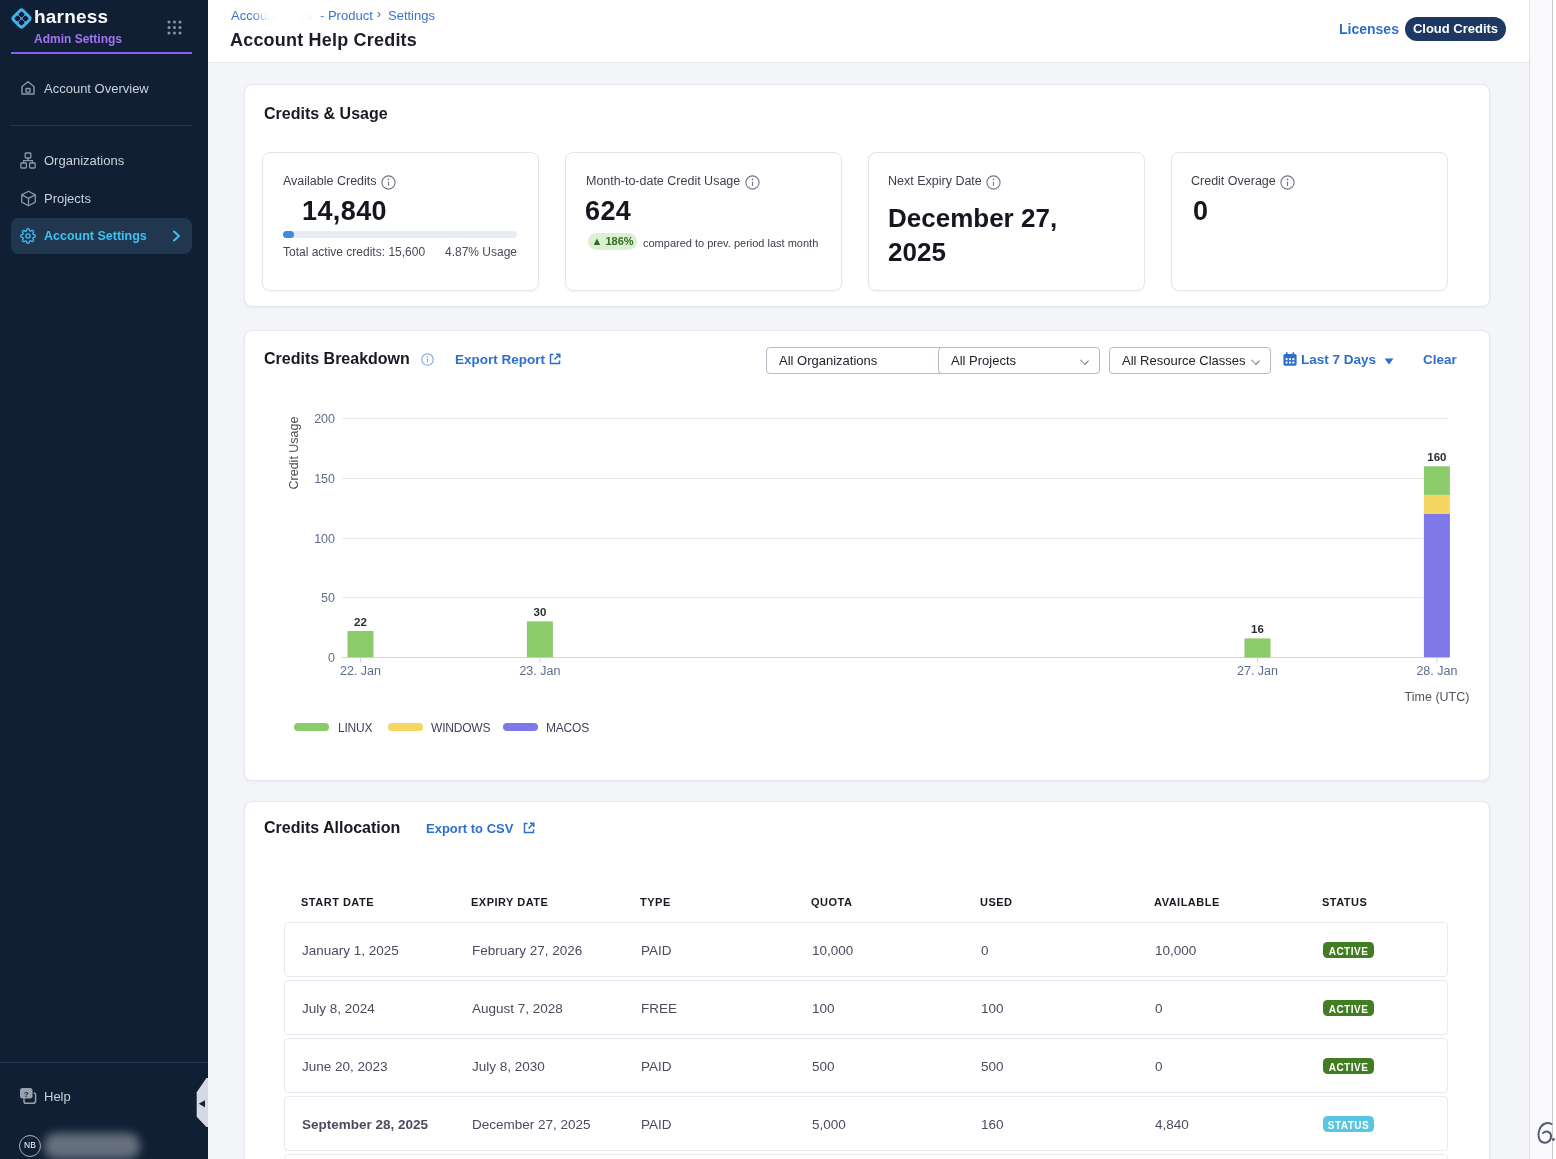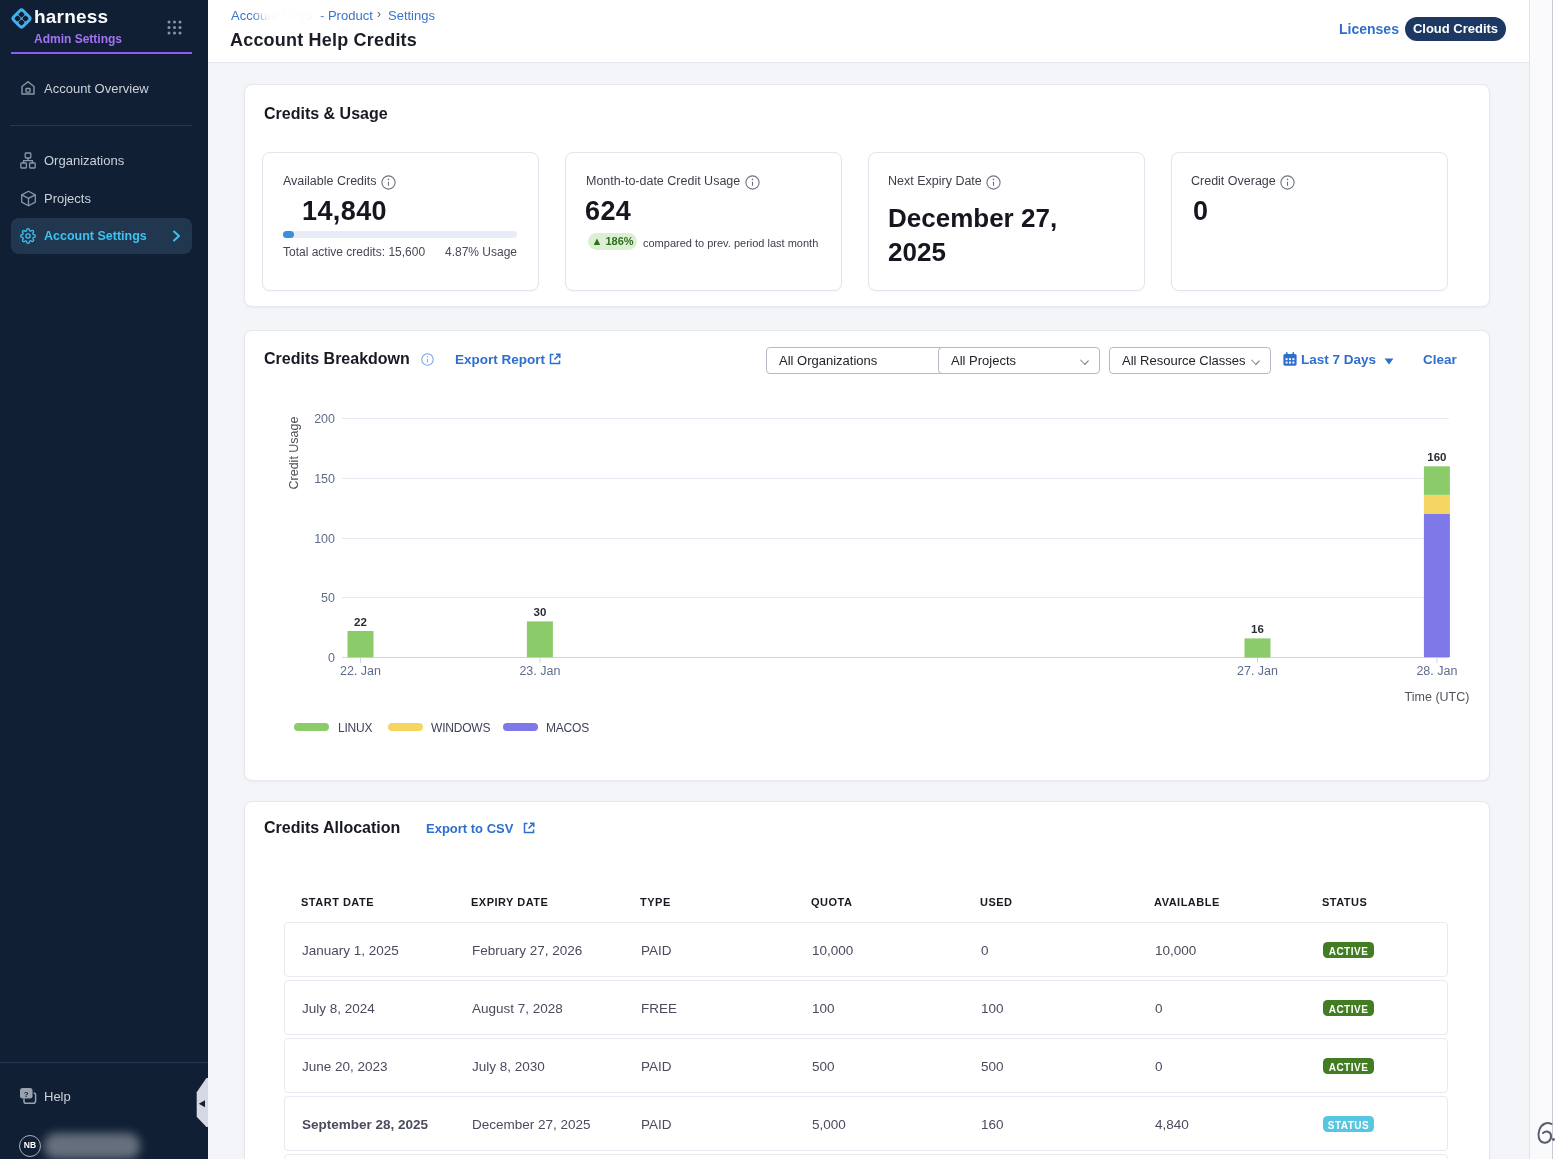--- a/index.html
+++ b/index.html
@@ -309,20 +309,20 @@
   </svg>
 
   <div class="abs" style="left:0; top:1062px; width:208px; height:1px; background:#27374f;"></div>
   <svg class="abs" style="left:19px; top:1087px;" width="19" height="18" viewBox="0 0 19 18">
     <rect x="1" y="1" width="12.5" height="10.5" rx="2.5" fill="#9aa2b0"></rect>
     <path d="M5 11.5 L5 14.5 Q5 16.3 7 16.3 L14 16.3 Q16.6 16.3 16.6 13.7 L16.6 8 Q16.6 6 14.6 6" fill="none" stroke="#9aa2b0" stroke-width="1.5" stroke-linejoin="round"></path>
     <text x="7.3" y="9.6" font-size="8" fill="#101f33" text-anchor="middle" font-weight="bold" font-family="Liberation Sans">?</text>
   </svg>
   <div class="nav-item" style="top:1089px;">Help</div>
 
-  <div class="abs" style="left:19px; top:1135px; width:22px; height:22px; border-radius:50%; border:1.5px solid #aab1bd; color:#fff; font-size:8.5px; font-weight:700; text-align:center; line-height:19px;">NB</div>
+  <div class="abs" style="left:19px; top:1135px; width:22px; height:22px; border-radius:50%; border:1.5px solid #aab1bd; color:#fff; font-size:8.5px; font-weight:400; text-align:center; line-height:19px;">NB</div>
   <div class="abs" style="left:44px; top:1133px; width:96px; height:26px; background:#767e8b; border-radius:12px; filter:blur(5px); opacity:0.85;"></div>
 </div>
 
 <svg class="abs" style="left:196px; top:1078px; z-index:5;" width="12" height="49" viewBox="0 0 12 49">
   <path d="M10.4 0 L12 0 L12 49 L10.4 49 L0.7 38.7 L0.7 14.3 Z" fill="#d6d9e5"></path>
   <path d="M9 22.3 L2.8 25.8 L9 29.3 Z" fill="#141f38"></path>
 </svg>
 
 </body></html>

